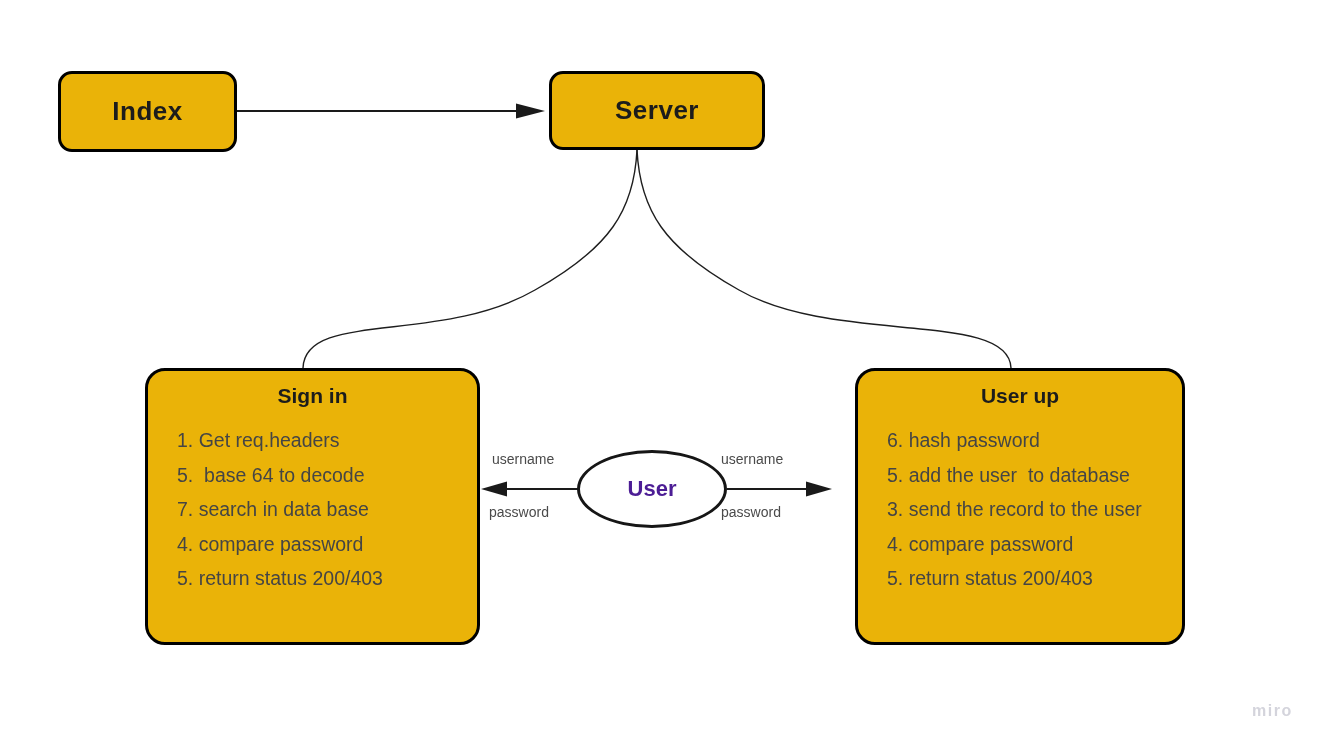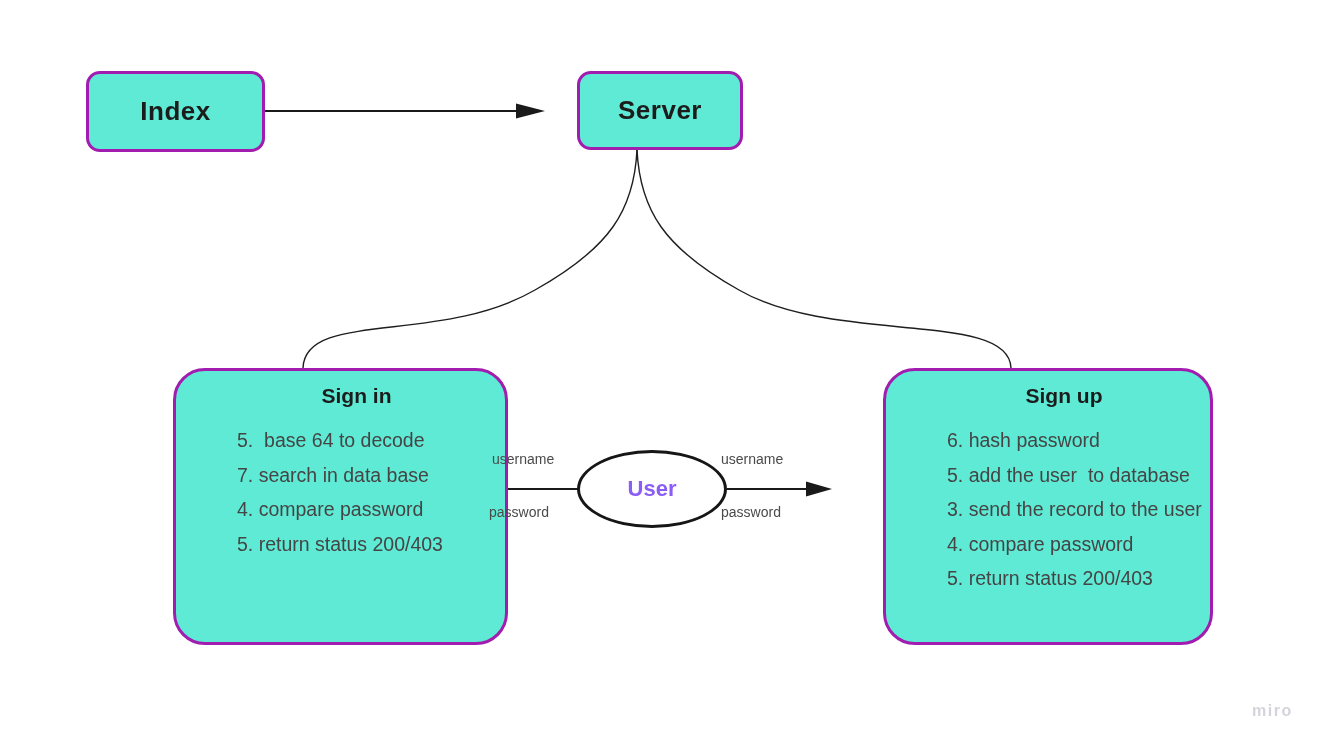--- a/index.html
+++ b/index.html
@@ -17,39 +17,37 @@
   }
   #connector-layer {
     position: absolute;
     left: 0; top: 0;
     width: 1329px; height: 752px;
     z-index: 0;
   }
   .node {
     position: absolute;
     box-sizing: border-box;
-    background: #5eead4;
-    border: 3px solid #a21caf;
+    background: #eab308;
+    border: 3px solid #000000;
     z-index: 1;
-    margin-left: 28px;
   }
   .node-small {
     border-radius: 14px;
     display: flex;
     align-items: center;
     justify-content: center;
     font-weight: bold;
     font-size: 26px;
     color: #1c1c1c;
     letter-spacing: 0.5px;
   }
   .node-big {
-    border-radius: 32px;
+    border-radius: 20px;
     overflow: hidden;
-    padding-left: 32px;
   }
   .node-big .title {
     margin-top: 13px;
     text-align: center;
     font-weight: bold;
     font-size: 21px;
     color: #1c1c1c;
   }
   .node-big .steps {
     margin-top: 15px;
@@ -68,21 +66,21 @@
     left: 577px; top: 450px;
     width: 150px; height: 78px;
     background: #ffffff;
     border: 3.5px solid #161616;
     border-radius: 50%;
     display: flex;
     align-items: center;
     justify-content: center;
     font-weight: bold;
     font-size: 22px;
-    color: #8b5cf6;
+    color: #4c1d95;
     z-index: 1;
   }
   .edge-label {
     position: absolute;
     font-size: 14px;
     color: #4a4a4a;
     z-index: 2;
     white-space: nowrap;
   }
   #watermark {
@@ -134,36 +132,37 @@
     <g>
       <path class="stroke-line" d="M 727 489 L 806 489"></path>
       <polygon class="arrowhead" points="832,489 806,481.5 806,496.5"></polygon>
     </g>
   </svg>
 
   <div class="node node-small" style="left:58px; top:71px; width:179px; height:81px;">
     <span>Index</span>
   </div>
 
-  <div class="node node-small" style="left:549px; top:71px; width:166px; height:79px;">
+  <div class="node node-small" style="left:549px; top:71px; width:216px; height:79px;">
     <span>Server</span>
   </div>
 
   <div class="node node-big" style="left:145px; top:368px; width:335px; height:277px;">
     <div class="title">Sign in</div>
     <div class="steps">
+      <div class="step">1. Get req.headers</div>
       <div class="step">5.  base 64 to decode</div>
       <div class="step">7. search in data base</div>
       <div class="step">4. compare password</div>
       <div class="step">5. return status 200/403</div>
     </div>
   </div>
 
   <div class="node node-big" style="left:855px; top:368px; width:330px; height:277px;">
-    <div class="title">Sign up</div>
+    <div class="title">User up</div>
     <div class="steps">
       <div class="step">6. hash password</div>
       <div class="step">5. add the user  to database</div>
       <div class="step">3. send the record to the user</div>
       <div class="step">4. compare password</div>
       <div class="step">5. return status 200/403</div>
     </div>
   </div>
 
   <div id="node-user">

